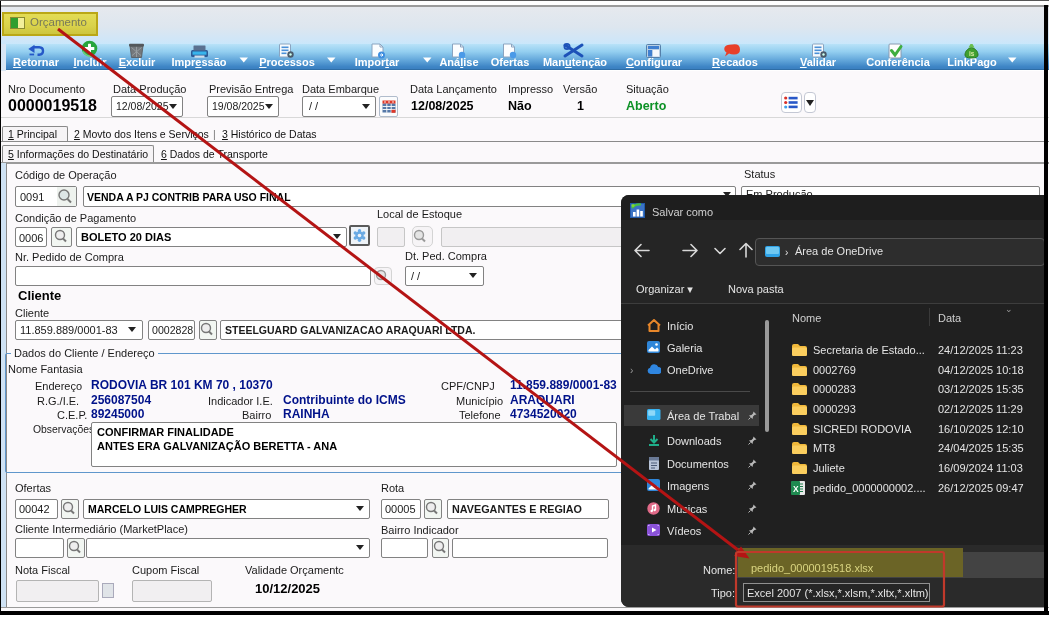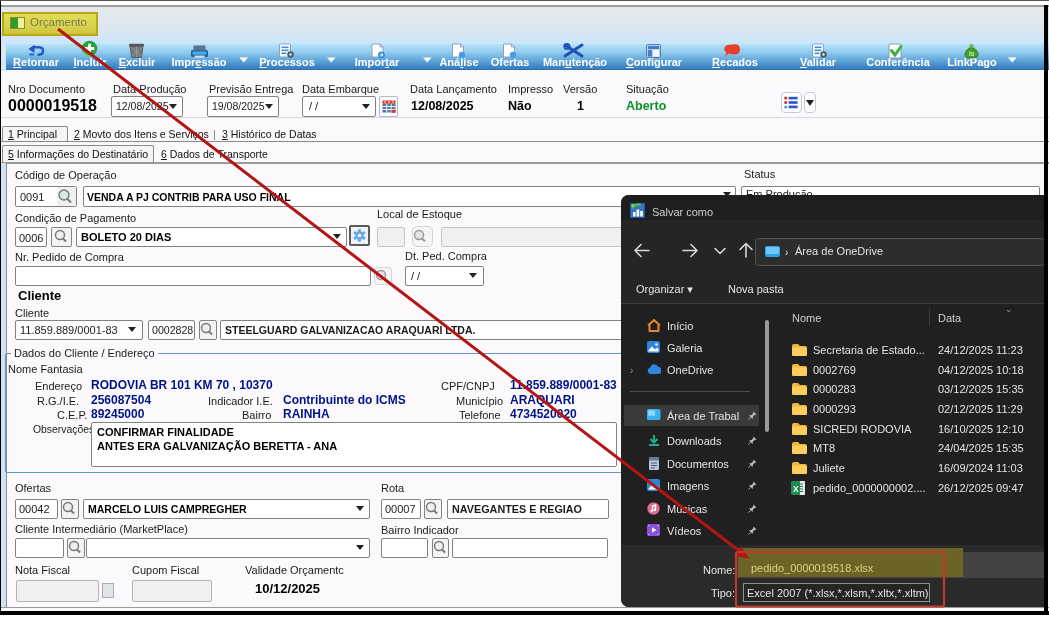--- a/index.html
+++ b/index.html
@@ -253,21 +253,21 @@
 
 <div class="lb" style="left:15px;top:482px">Ofertas</div>
 <div class="lb" style="left:381px;top:482px">Rota</div>
 <div class="bx" style="left:15px;top:499px;width:43px;height:20px"></div>
 <div class="lb" style="left:19px;top:503px">00042</div>
 <div class="bx" style="left:61px;top:499px;width:18px;height:20px;background:#f2f6f2"></div>
 <div class="bx" style="left:83px;top:499px;width:287px;height:20px"></div>
 <div class="vb" style="left:88px;top:503px;font-size:10.5px">MARCELO LUIS CAMPREGHER</div>
 <div class="car" style="left:356px;top:506px"></div>
 <div class="bx" style="left:381px;top:499px;width:40px;height:20px"></div>
-<div class="lb" style="left:385px;top:503px">00007</div>
+<div class="lb" style="left:385px;top:503px">00005</div>
 <div class="bx" style="left:424px;top:499px;width:18px;height:20px;background:#f2f6f2"></div>
 <div class="bx" style="left:447px;top:499px;width:162px;height:20px"></div>
 <div class="lb" style="left:452px;top:503px;font-weight:bold;font-size:10.8px">NAVEGANTES E REGIAO</div>
 
 <div class="lb" style="left:15px;top:523px">Cliente Intermediário (MarketPlace)</div>
 <div class="lb" style="left:381px;top:524px">Bairro Indicador</div>
 <div class="bx" style="left:15px;top:538px;width:49px;height:20px"></div>
 <div class="bx" style="left:67px;top:538px;width:18px;height:20px;background:#f2f6f2"></div>
 <div class="bx" style="left:86px;top:538px;width:284px;height:20px"></div>
 <div class="car" style="left:356px;top:545px"></div>

